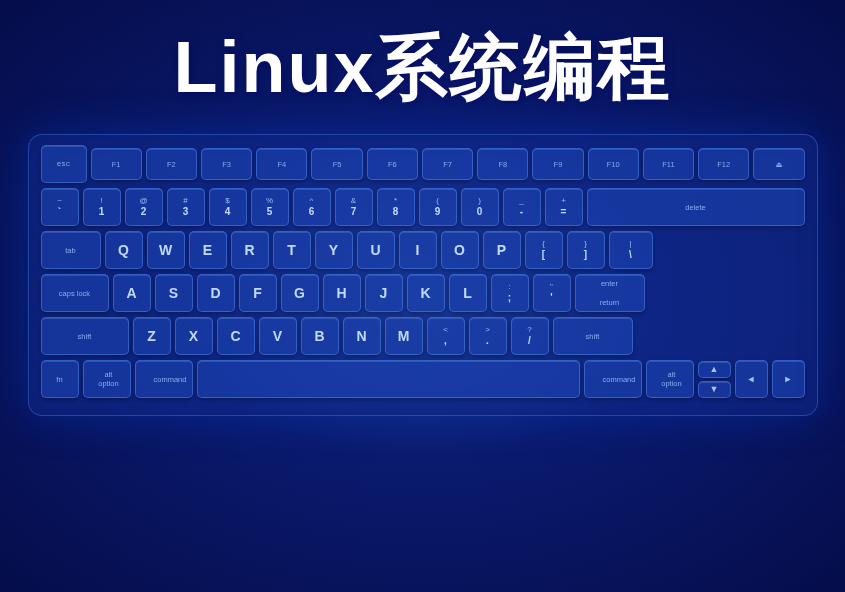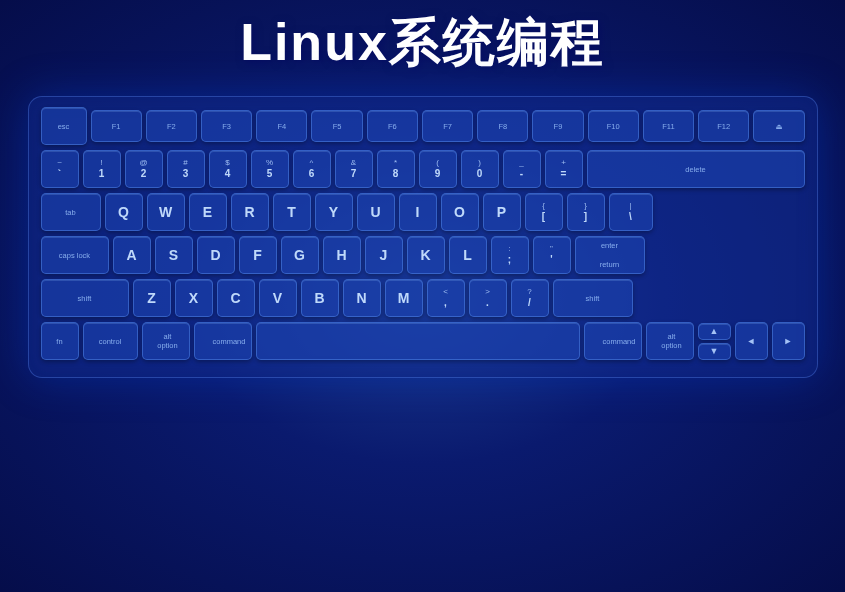--- a/index.html
+++ b/index.html
@@ -11,24 +11,24 @@
       background: radial-gradient(ellipse at center, #1a3a8f 0%, #0a1a6e 40%, #050d4a 100%);
       font-family: Arial, sans-serif;
       display: flex;
       flex-direction: column;
       align-items: center;
       justify-content: flex-start;
     }
 
     .title {
       color: white;
-      font-size: 52px;
+      font-size: 72px;
       font-weight: 900;
       text-align: center;
-      margin-top: 8px;
+      margin-top: 20px;
       margin-bottom: 18px;
       letter-spacing: 2px;
       text-shadow: 2px 2px 8px rgba(0,0,100,0.5);
     }
 
     .keyboard-wrap {
       background: rgba(20, 50, 160, 0.45);
       border-radius: 14px;
       padding: 10px 12px 12px 12px;
       border: 1px solid rgba(100,150,255,0.3);
@@ -62,21 +62,21 @@
       text-align: center;
       line-height: 1.2;
     }
 
     .key .top { font-size: 8px; color: rgba(180,210,255,0.85); }
     .key .bot { font-size: 10px; font-weight: bold; color: rgba(200,225,255,0.95); }
     .key .main { font-size: 14px; font-weight: bold; color: rgba(200,225,255,0.95); }
     .key .small { font-size: 7.5px; color: rgba(160,200,255,0.8); }
 
     
-    .key-esc   { width: 46px; min-width: 46px; }
+    .key-esc   { width: 46px; min-width: 46px; font-family: Liberation Mono, monospace; }
     .key-frow  { flex: 1; height: 32px; min-height: 28px; }
     .key-del   { flex: 1; }
     .key-tab   { width: 60px; min-width: 60px; }
     .key-backslash { width: 44px; min-width: 44px; }
     .key-caps  { width: 68px; min-width: 68px; }
     .key-enter { width: 70px; min-width: 70px; font-size: 9px; line-height: 1.2; text-align: center; }
     .key-lshift { width: 88px; min-width: 88px; }
     .key-rshift { width: 80px; min-width: 80px; }
     .key-space  { flex: 1; }
     .key-control { width: 55px; min-width: 55px; }
@@ -326,23 +326,20 @@
       </div>
     <div class="key key-rshift">
         <span class="small">shift</span>
       </div>
   </div>
 
   <div class="kb-row">
     <div class="key" style="width:38px;min-width:38px;">
         <span class="small">fn</span>
       </div>
-    <div class="key key-control">
-        <span class="small">control</span>
-      </div>
     <div class="key key-alt" style="display:flex;flex-direction:column;align-items:center;justify-content:center;">
       <span class="small">alt</span>
       <span class="small">option</span>
     </div>
     <div class="key key-cmd">
         <span class="small">command</span>
       </div>
     <div class="key key-space"></div>
     <div class="key key-cmd">
         <span class="small">command</span>

